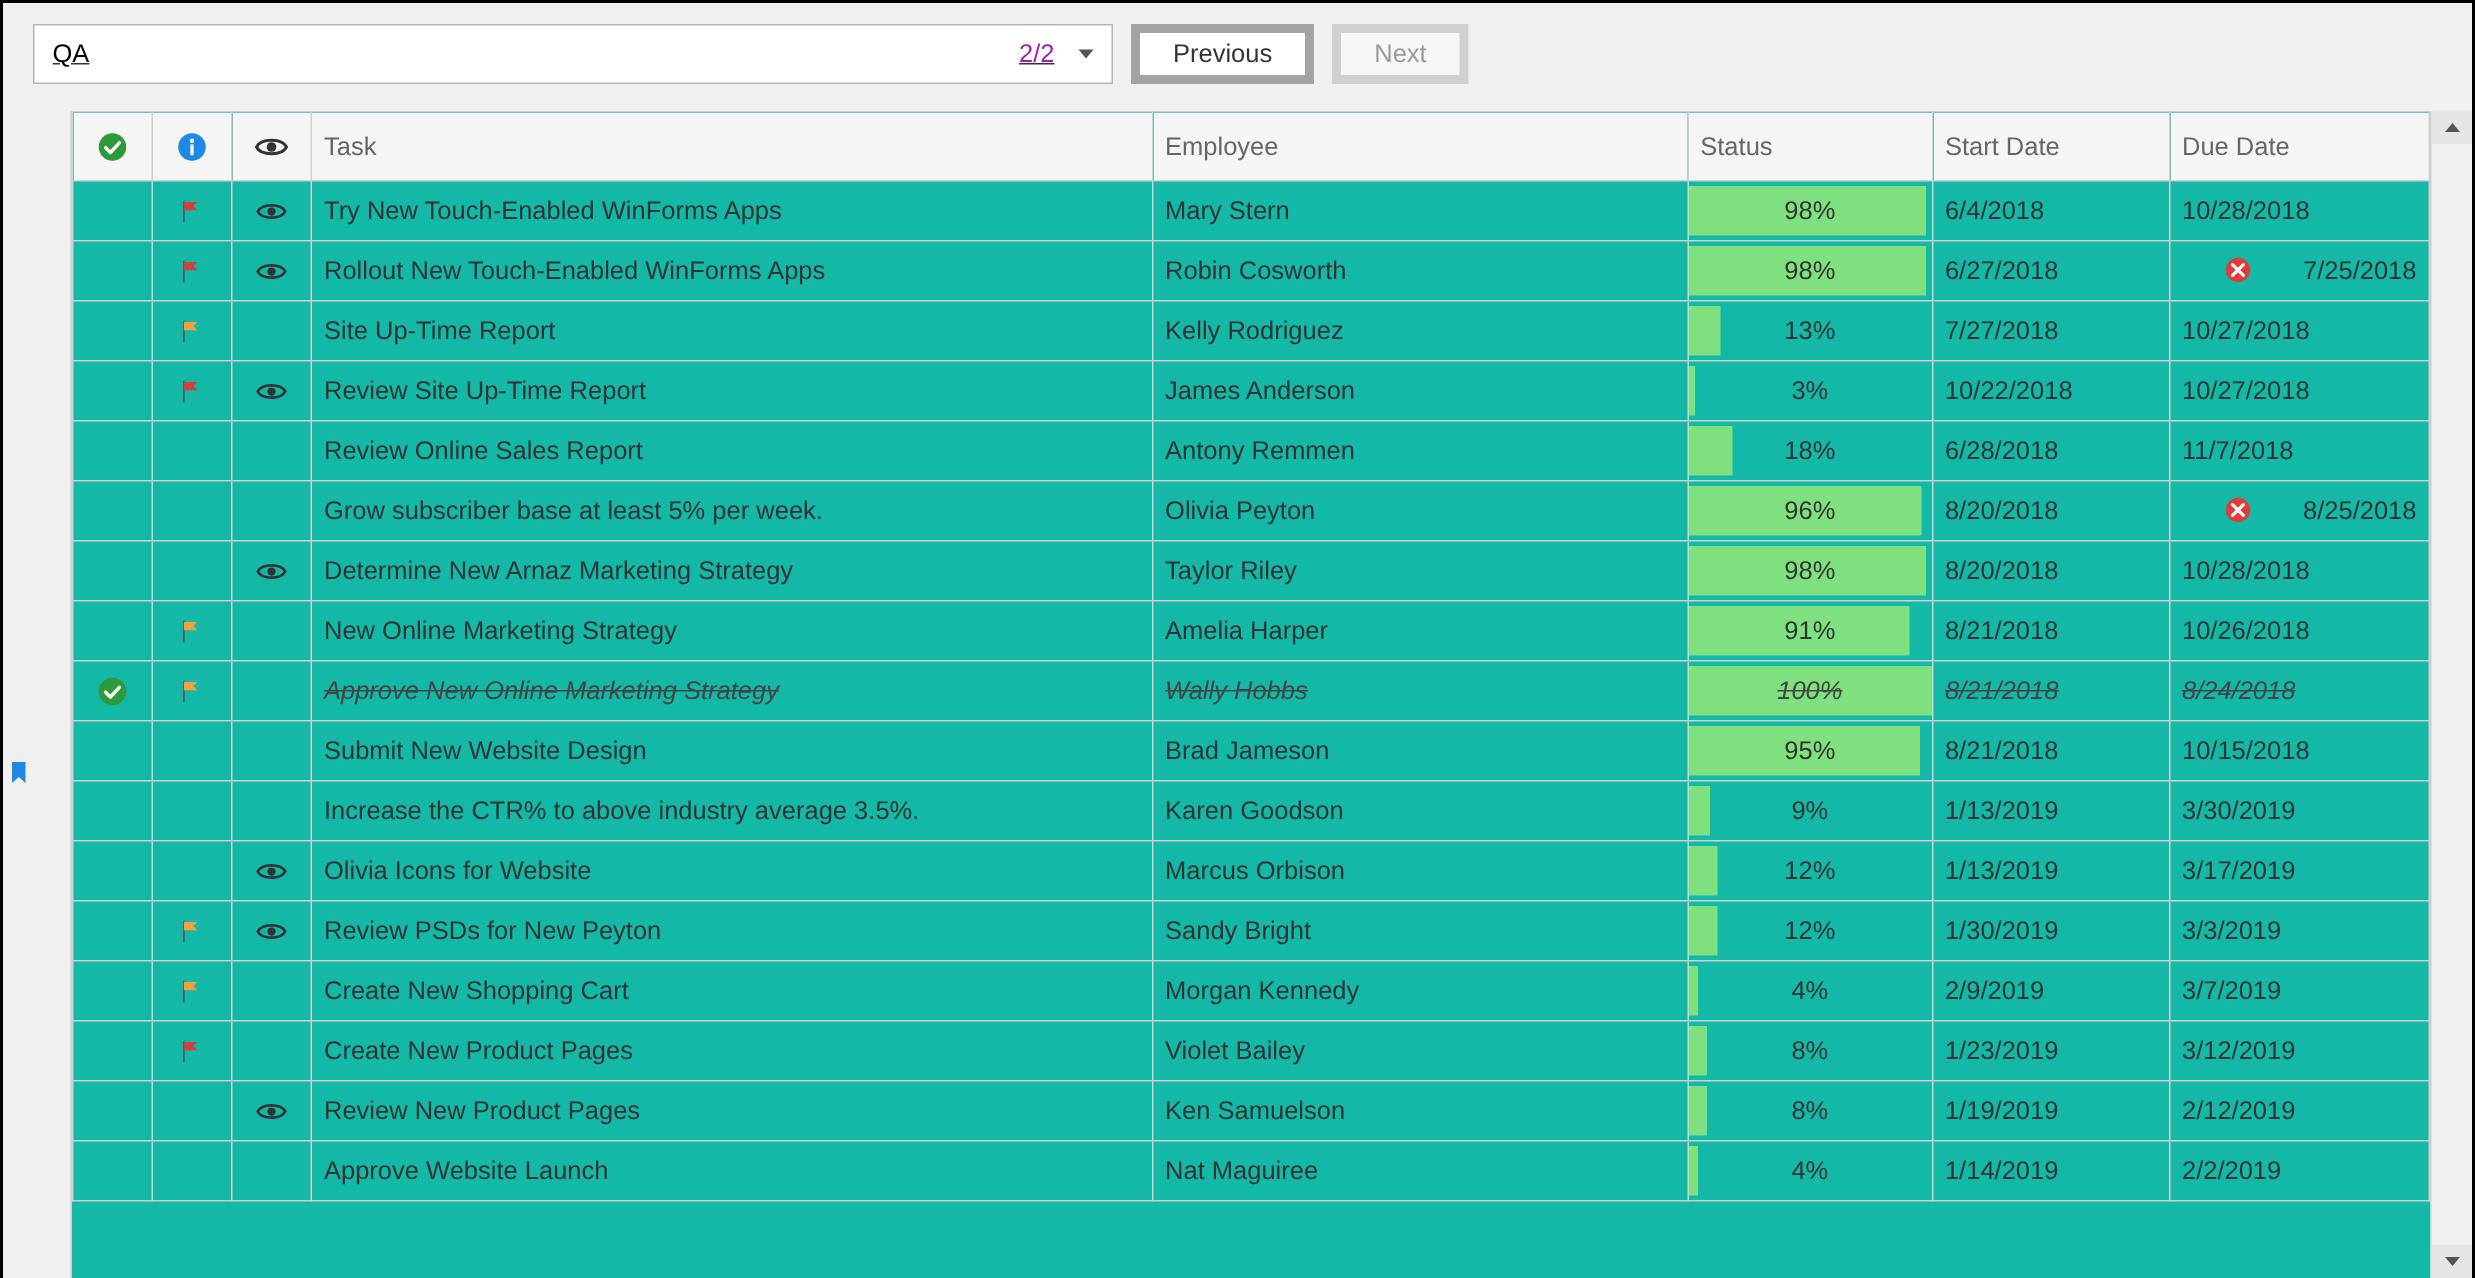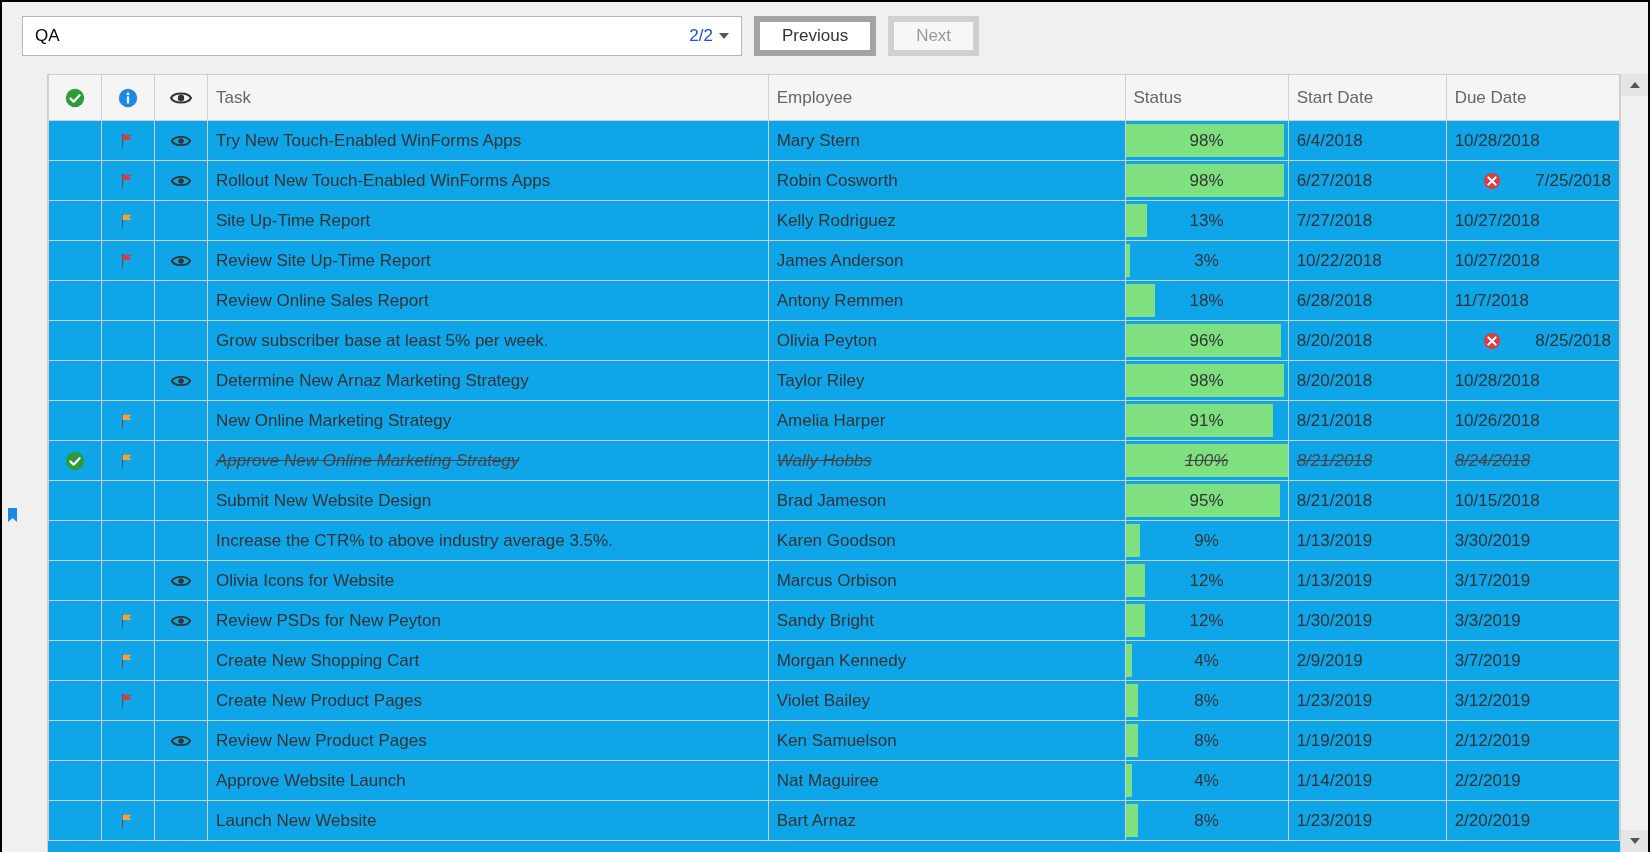--- a/index.html
+++ b/index.html
@@ -26,31 +26,32 @@
     background: #f0f0f0;
   }
   .searchbox {
     display: flex;
     align-items: center;
     width: 720px;
     height: 40px;
     background: #fff;
     border: 1px solid #b5b5b5;
     padding: 0 10px;
+    text-decoration: underline;
   }
   .searchbox input {
     flex: 1;
     border: none;
     outline: none;
     font-size: 17px;
     background: transparent;
   }
   .searchbox .counter {
-    color: #1d4ed8;
-    margin-right: 6px;
+    color: #a21caf;
+    margin-right: 16px;
   }
   .searchbox .dd {
     width: 0; height: 0;
     border-left: 5px solid transparent;
     border-right: 5px solid transparent;
     border-top: 6px solid #555;
     margin-right: 2px;
   }
   .btn {
     height: 40px;
@@ -88,21 +89,21 @@
     left: 0;
     top: 432px;
     width: 14px;
     height: 18px;
   }
   .grid {
     position: absolute;
     left: 42px;
     right: 28px;
     top: 0; bottom: 0;
-    background: #0ea5e9;
+    background: #14b8a6;
   }
   table {
     border-collapse: collapse;
     width: 100%;
     table-layout: fixed;
   }
   th, td {
     border: 1px solid #d0d0d0;
     height: 40px;
     padding: 0 8px;
@@ -135,21 +136,21 @@
   }
   .progress-label {
     position: absolute;
     left: 0; right: 0; top: 0; bottom: 0;
     display: flex;
     align-items: center;
     justify-content: center;
   }
   tr.done td { font-style: italic; text-decoration: line-through; color: #444; }
   tr.done .progress-label { font-style: italic; text-decoration: line-through; }
-  .due-flex { display: flex; align-items: center; gap: 6px; }
+  .due-flex { display: flex; gap: 6px; }
   
   .vscroll {
     position: absolute;
     right: 0; top: 0; bottom: 0;
     width: 28px;
     background: #f0f0f0;
     border-left: 1px solid #d0d0d0;
   }
   .vscroll .arrow {
     position: absolute;
@@ -654,45 +655,20 @@
       </div>
     </td>
     <td>1/14/2019</td>
     <td>
       <span class="due-flex">
 
         <span>2/2/2019</span>
       </span>
     </td>
             </tr>
-            <tr>
-    <td class="iconcol"></td>
-    <td class="iconcol">
-                <svg viewBox="0 0 20 20" width="18" height="18">
-                  <path d="M4 2 V18" stroke="#555" stroke-width="1.2"></path>
-                  <path d="M4 3 H14 L11 6 L14 9 H4 Z" fill="#f2a23c"></path>
-                </svg>
-              </td>
-    <td class="iconcol"></td>
-    <td>Launch New Website</td>
-    <td>Bart Arnaz</td>
-    <td style="padding:0">
-      <div class="progress-cell">
-        <div class="progress-bar" style="width:8%"></div>
-        <div class="progress-label">8%</div>
-      </div>
-    </td>
-    <td>1/23/2019</td>
-    <td>
-      <span class="due-flex">
-
-        <span>2/20/2019</span>
-      </span>
-    </td>
-            </tr>
           </tbody>
       </table>
     </div>
 
     <div class="vscroll">
       <div class="arrow up">
           <span class="tri-up"></span>
         </div>
       <div class="arrow down">
           <span class="tri-down"></span>

